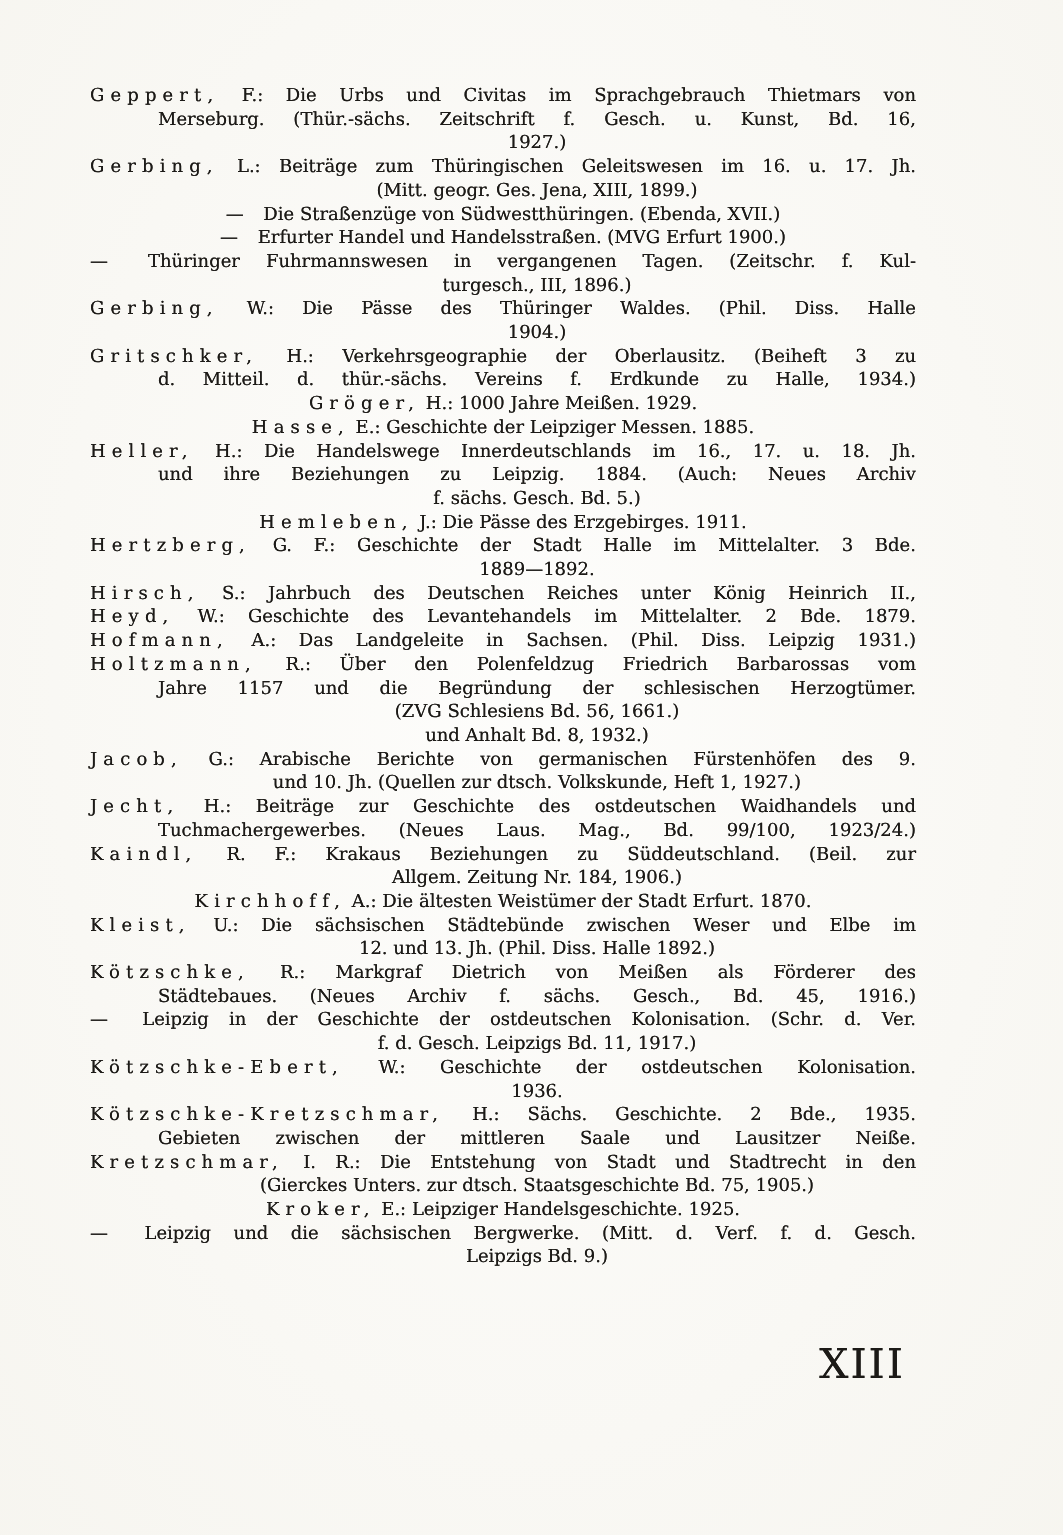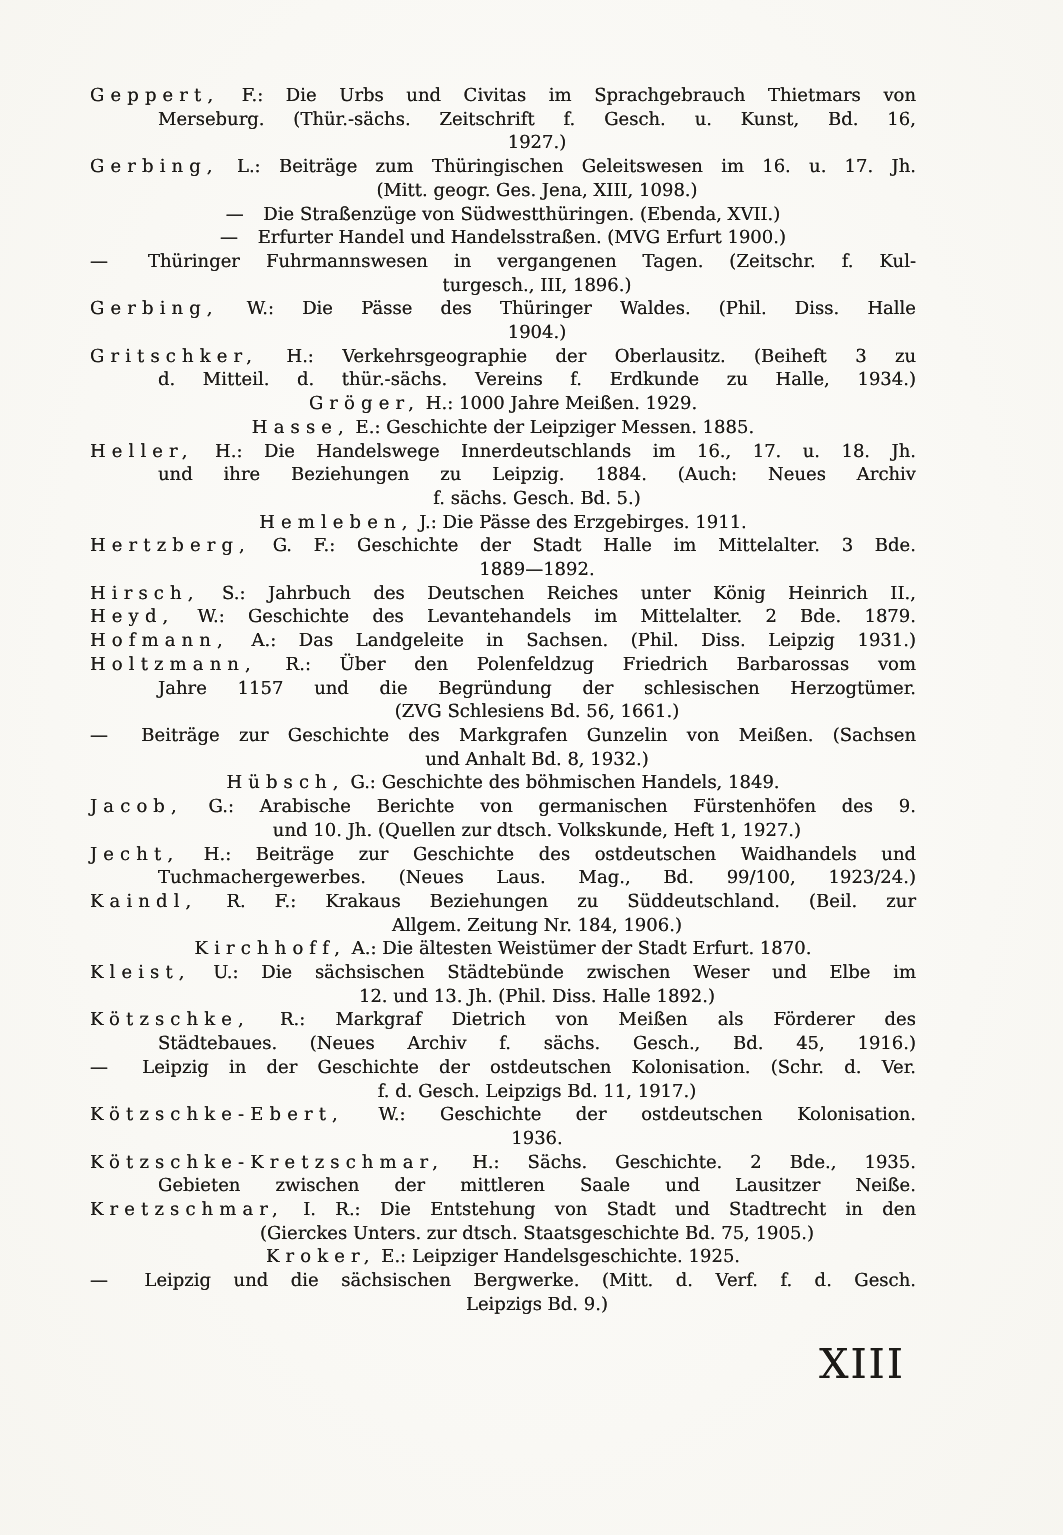--- a/index.html
+++ b/index.html
@@ -58,21 +58,21 @@
 
 <div class="page" style="background-color: rgb(251, 250, 246); color: rgb(28, 26, 23);">
   <div class="bib" id="bib">
       <div class="entry">
         <div class="line just"><span class="lead">Geppert,</span> F.: Die Urbs und Civitas im Sprachgebrauch Thietmars von</div>
         <div class="line just indent">Merseburg. (Thür.-sächs. Zeitschrift f. Gesch. u. Kunst, Bd. 16,</div>
         <div class="line indent">1927.)</div>
       </div>
       <div class="entry">
         <div class="line just"><span class="lead">Gerbing,</span> L.: Beiträge zum Thüringischen Geleitswesen im 16. u. 17. Jh.</div>
-        <div class="line indent">(Mitt. geogr. Ges. Jena, XIII, 1098.)</div>
+        <div class="line indent">(Mitt. geogr. Ges. Jena, XIII, 1899.)</div>
       </div>
       <div class="entry">
         <div class="line"><span class="dash">—</span> Die Straßenzüge von Südwestthüringen. (Ebenda, XVII.)</div>
       </div>
       <div class="entry">
         <div class="line"><span class="dash">—</span> Erfurter Handel und Handelsstraßen. (MVG Erfurt 1900.)</div>
       </div>
       <div class="entry">
         <div class="line just"><span class="dash">—</span> Thüringer Fuhrmannswesen in vergangenen Tagen. (Zeitschr. f. Kul-</div>
         <div class="line indent">turgesch., III, 1896.)</div>
@@ -111,25 +111,21 @@
       </div>
       <div class="entry">
         <div class="line just"><span class="lead">Hofmann,</span> A.: Das Landgeleite in Sachsen. (Phil. Diss. Leipzig 1931.)</div>
       </div>
       <div class="entry">
         <div class="line just"><span class="lead">Holtzmann,</span> R.: Über den Polenfeldzug Friedrich Barbarossas vom</div>
         <div class="line just indent">Jahre 1157 und die Begründung der schlesischen Herzogtümer.</div>
         <div class="line indent">(ZVG Schlesiens Bd. 56, 1661.)</div>
       </div>
       <div class="entry">
-        <div class="line just"><span class="dash">—</span> Beiträge zur Geschichte des Markgrafen Gunzelin von Meißen. (Sachsen</div>
         <div class="line indent">und Anhalt Bd. 8, 1932.)</div>
-      </div>
-      <div class="entry">
-        <div class="line"><span class="lead">Hübsch,</span> G.: Geschichte des böhmischen Handels, 1849.</div>
       </div>
       <div class="entry">
         <div class="line just"><span class="lead">Jacob,</span> G.: Arabische Berichte von germanischen Fürstenhöfen des 9.</div>
         <div class="line indent">und 10. Jh. (Quellen zur dtsch. Volkskunde, Heft 1, 1927.)</div>
       </div>
       <div class="entry">
         <div class="line just"><span class="lead">Jecht,</span> H.: Beiträge zur Geschichte des ostdeutschen Waidhandels und</div>
         <div class="line just indent">Tuchmachergewerbes. (Neues Laus. Mag., Bd. 99/100, 1923/24.)</div>
       </div>
       <div class="entry">

